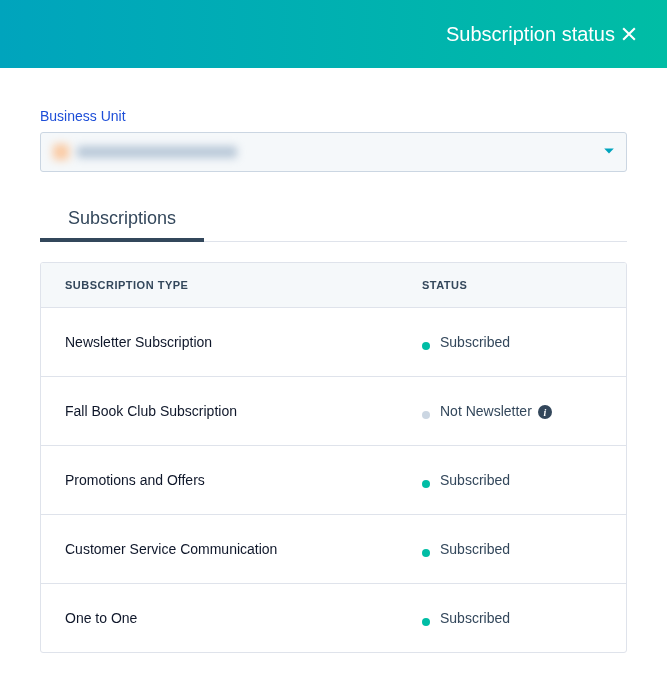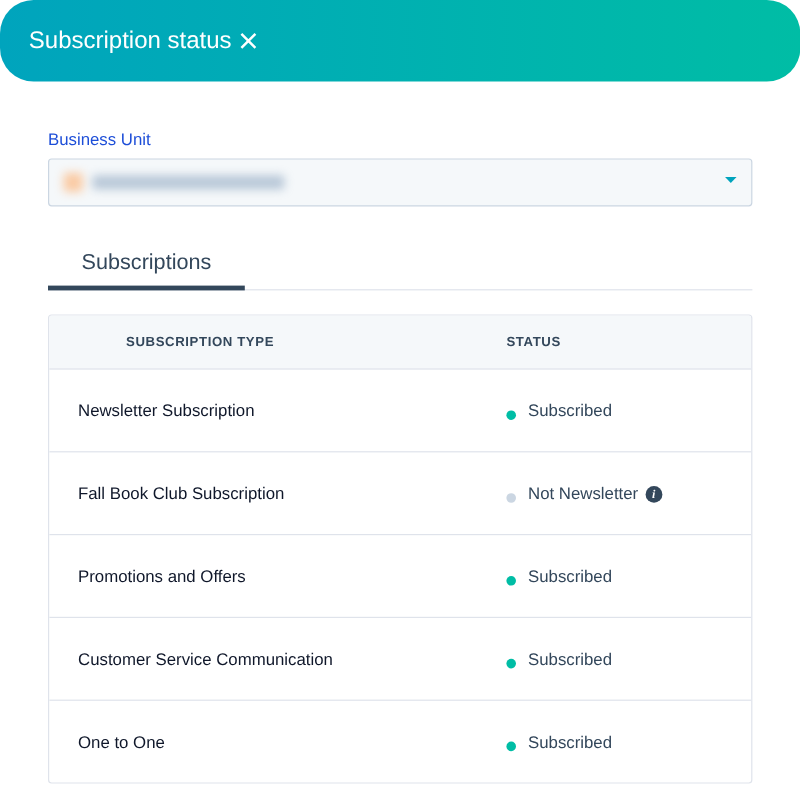--- a/index.html
+++ b/index.html
@@ -10,23 +10,22 @@
     body {
       font-family: -apple-system, BlinkMacSystemFont, "Segoe UI", Helvetica, Arial, sans-serif;
       background: #fff;
       width: 667px;
       height: 674px;
     }
     .header {
       background: linear-gradient(90deg, #00a4bd 0%, #00bda5 100%);
       padding: 20px 24px;
       display: flex;
-      justify-content: flex-start;
-      align-items: center;
-      border-radius: 28px;
+      justify-content: flex-end;
+      align-items: center;
     }
     .header-title {
       color: #fff;
       font-size: 20px;
       font-weight: 500;
     }
     .close-btn {
       background: none;
       border: none;
       cursor: pointer;
@@ -135,21 +134,20 @@
       padding: 16px 24px;
     }
     .th {
       font-size: 11px;
       font-weight: 600;
       color: #33475b;
       letter-spacing: 0.5px;
     }
     .th-type {
       flex: 1;
-      margin-left: 40px;
     }
     .th-status {
       width: 180px;
     }
     .table-row {
       display: flex;
       align-items: center;
       padding: 26px 24px;
       border-bottom: 1px solid #dfe3eb;
     }

